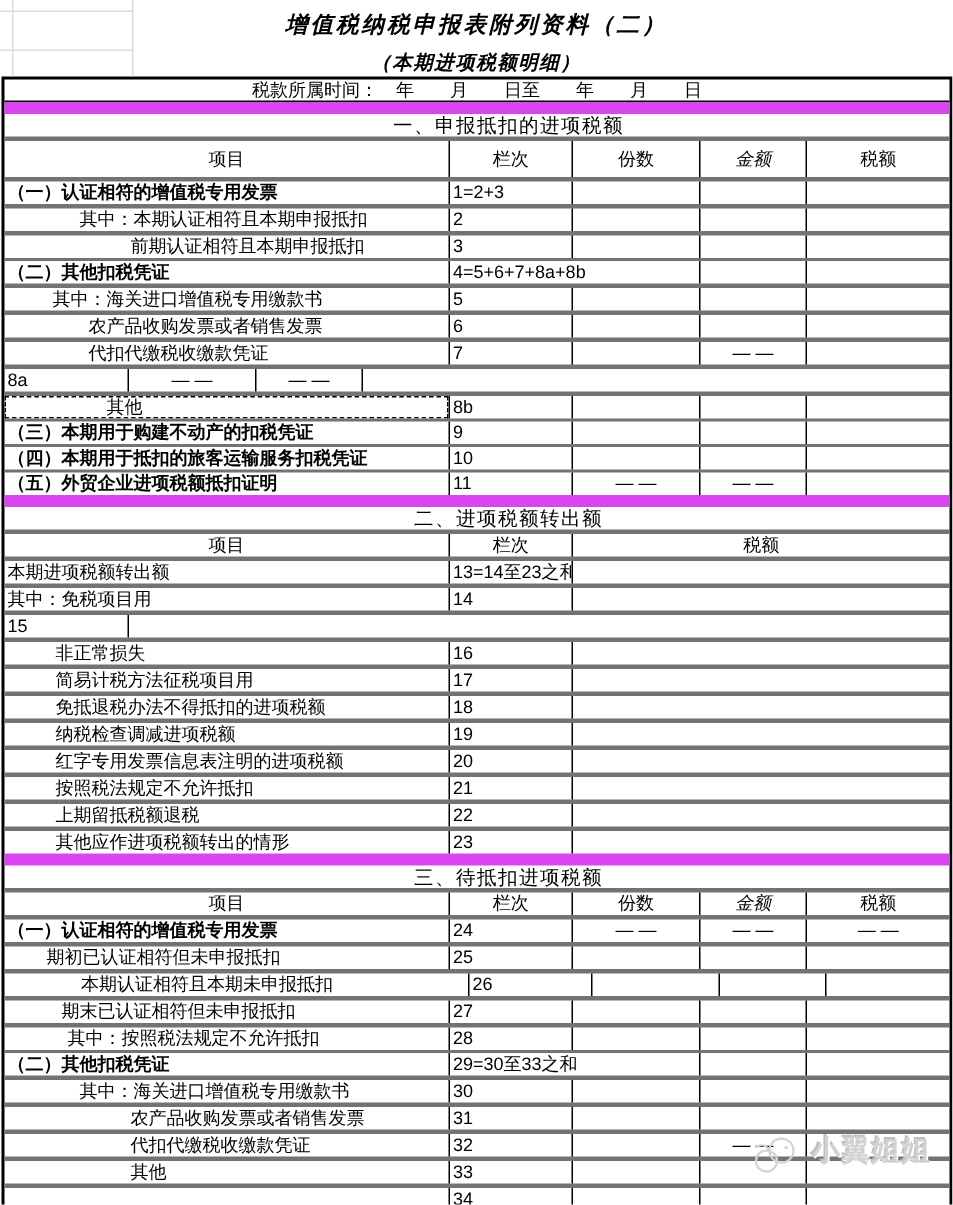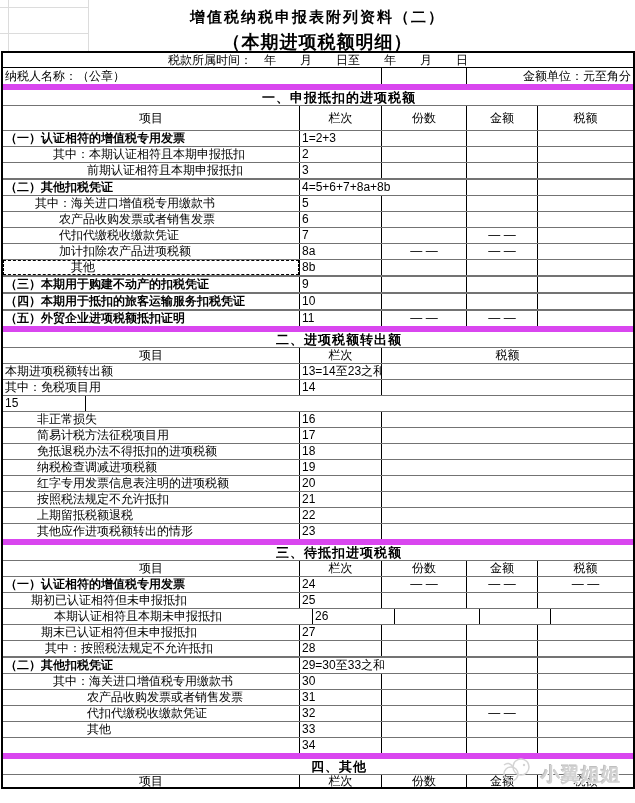--- a/index.html
+++ b/index.html
@@ -1,74 +1,69 @@
 <!DOCTYPE html>
 <html><head>
 <meta charset="utf-8">
 <style>
   html,body{margin:0;padding:0;}
   body{
     width:635px;height:803px;background:#ffffff;position:relative;
     font-family:"Liberation Sans","DejaVu Sans",sans-serif;color:#000;
     -webkit-font-smoothing:none;
   }
-  .hdr{position:relative;width:635px;}
+  .hdr{position:relative;width:635px;font-style:italic;}
   .gl-v{position:absolute;top:0;bottom:0;width:1px;background:#dcdcdc;}
   .gl-h{position:absolute;height:1px;background:#dcdcdc;}
   .title{height:30px;line-height:34px;text-align:center;font-weight:bold;font-size:15px;letter-spacing:2px;position:relative;}
-  .subtitle{height:21px;line-height:24px;text-align:center;font-weight:bold;font-size:18px;letter-spacing:1px;position:relative;}
+  .subtitle{height:21px;line-height:24px;text-align:center;font-weight:bold;font-size:13px;letter-spacing:1px;position:relative;}
   .tbl{margin-left:1px;width:630px;border:2px solid #000;background:#fff;}
   .period{height:14px;line-height:14px;font-size:12px;text-align:center;border-bottom:1px solid #000;white-space:nowrap;overflow:hidden;}
   .tprow{display:flex;height:16px;line-height:16px;font-size:12px;}
   .tprow .tp-a{width:379px;box-sizing:border-box;border-right:1px solid #000;padding-left:2px;white-space:nowrap;}
   .tprow .tp-b{width:85px;box-sizing:border-box;border-right:1px solid #000;}
   .tprow .tp-c{flex:1;text-align:right;padding-right:2px;white-space:nowrap;}
-  .band{height:15px;line-height:15px;border-top:6px solid #d946ef;text-align:center;font-weight:bold;font-size:13px;letter-spacing:1px;padding-left:42px;}
-  .trow{display:flex;border-top:1px solid #737373;height:15px;line-height:15px;font-size:12px;}
+  .band{height:15px;line-height:15px;border-top:8px solid #d946ef;text-align:center;font-weight:normal;font-size:13px;letter-spacing:1px;padding-left:42px;}
+  .trow{display:flex;border-top:3px solid #737373;height:15px;line-height:15px;font-size:12px;}
   .trow.thick{border-top-width:2px;}
   .trow.head{font-size:12px;}
   .trow.tall{height:24px;line-height:24px;}
   .trow.short{height:12px;line-height:12px;}
   .c{box-sizing:border-box;border-left:1px solid #000;overflow:hidden;white-space:nowrap;height:100%;}
   .c:first-child{border-left:none;}
   .c.lab{width:296px;padding-left:2px;position:relative;}
   .c.colno{width:82px;padding-left:2px;}
   .c.colspan2{width:167px;padding-left:2px;}
   .c.fs{width:85px;text-align:center;}
-  .c.je{width:71px;text-align:center;}
+  .c.je{width:71px;text-align:center;font-style:italic;}
   .c.se{flex:1;text-align:center;}
   .c.taxwide{flex:1;text-align:center;}
   .c.ctr{text-align:center;padding-left:0;}
   .bold{font-weight:bold;}
   .dashedSel::after{content:"";position:absolute;left:0;top:0;right:0;bottom:0;border:1px dashed #000;pointer-events:none;}
-  .watermark{position:absolute;left:497px;top:754px;display:flex;align-items:flex-end;z-index:5;}
+  .watermark{position:absolute;left:497px;top:754px;display:flex;align-items:flex-start;z-index:5;}
   .wm-text{
     font-size:19px;font-weight:bold;letter-spacing:1px;color:#d2d2d2;
     text-shadow:1px 1px 0 #ffffff,-1px -1px 0 #bfbfbf;white-space:nowrap;
   }
 </style>
 </head>
 <body>
 
 <div class="hdr">
   <div class="gl-v" style="left:8px;"></div>
   <div class="gl-v" style="left:88px;"></div>
   <div class="gl-h" style="left:0;right:547px;top:7px;"></div>
   <div class="gl-h" style="left:0;right:547px;top:33px;"></div>
   <div class="title">增值税纳税申报表附列资料（二）</div>
   <div class="subtitle">（本期进项税额明细）</div>
 </div>
 
 <div class="tbl">
   <div class="period">税款所属时间：　年　　月　　日至　　年　　月　　日</div>
-  <div class="tprow">
-    <div class="tp-a">纳税人名称：（公章）</div>
-    <div class="tp-b"></div>
-    <div class="tp-c">金额单位：元至角分</div>
-  </div>
   <div id="sections">
       <div class="band">一、申报抵扣的进项税额</div>
       <div class="trow head tall">
         <div class="c lab ctr">项目</div>
         <div class="c colno ctr">栏次</div>
         <div class="c fs">份数</div>
         <div class="c je">金额</div>
         <div class="c se">税额</div>
       </div>
       <div class="trow">
@@ -113,21 +108,20 @@
         <div class="c se"></div>
       </div>
       <div class="trow">
         <div class="c lab" style="padding-left: 56px;">代扣代缴税收缴款凭证</div>
         <div class="c colno">7</div>
         <div class="c fs"></div>
         <div class="c je">— —</div>
         <div class="c se"></div>
       </div>
       <div class="trow">
-        <div class="c lab" style="padding-left: 56px;">加计扣除农产品进项税额</div>
         <div class="c colno">8a</div>
         <div class="c fs">— —</div>
         <div class="c je">— —</div>
         <div class="c se"></div>
       </div>
       <div class="trow">
         <div class="c lab dashedSel" style="padding-left: 68px;">其他</div>
         <div class="c colno">8b</div>
         <div class="c fs"></div>
         <div class="c je"></div>

